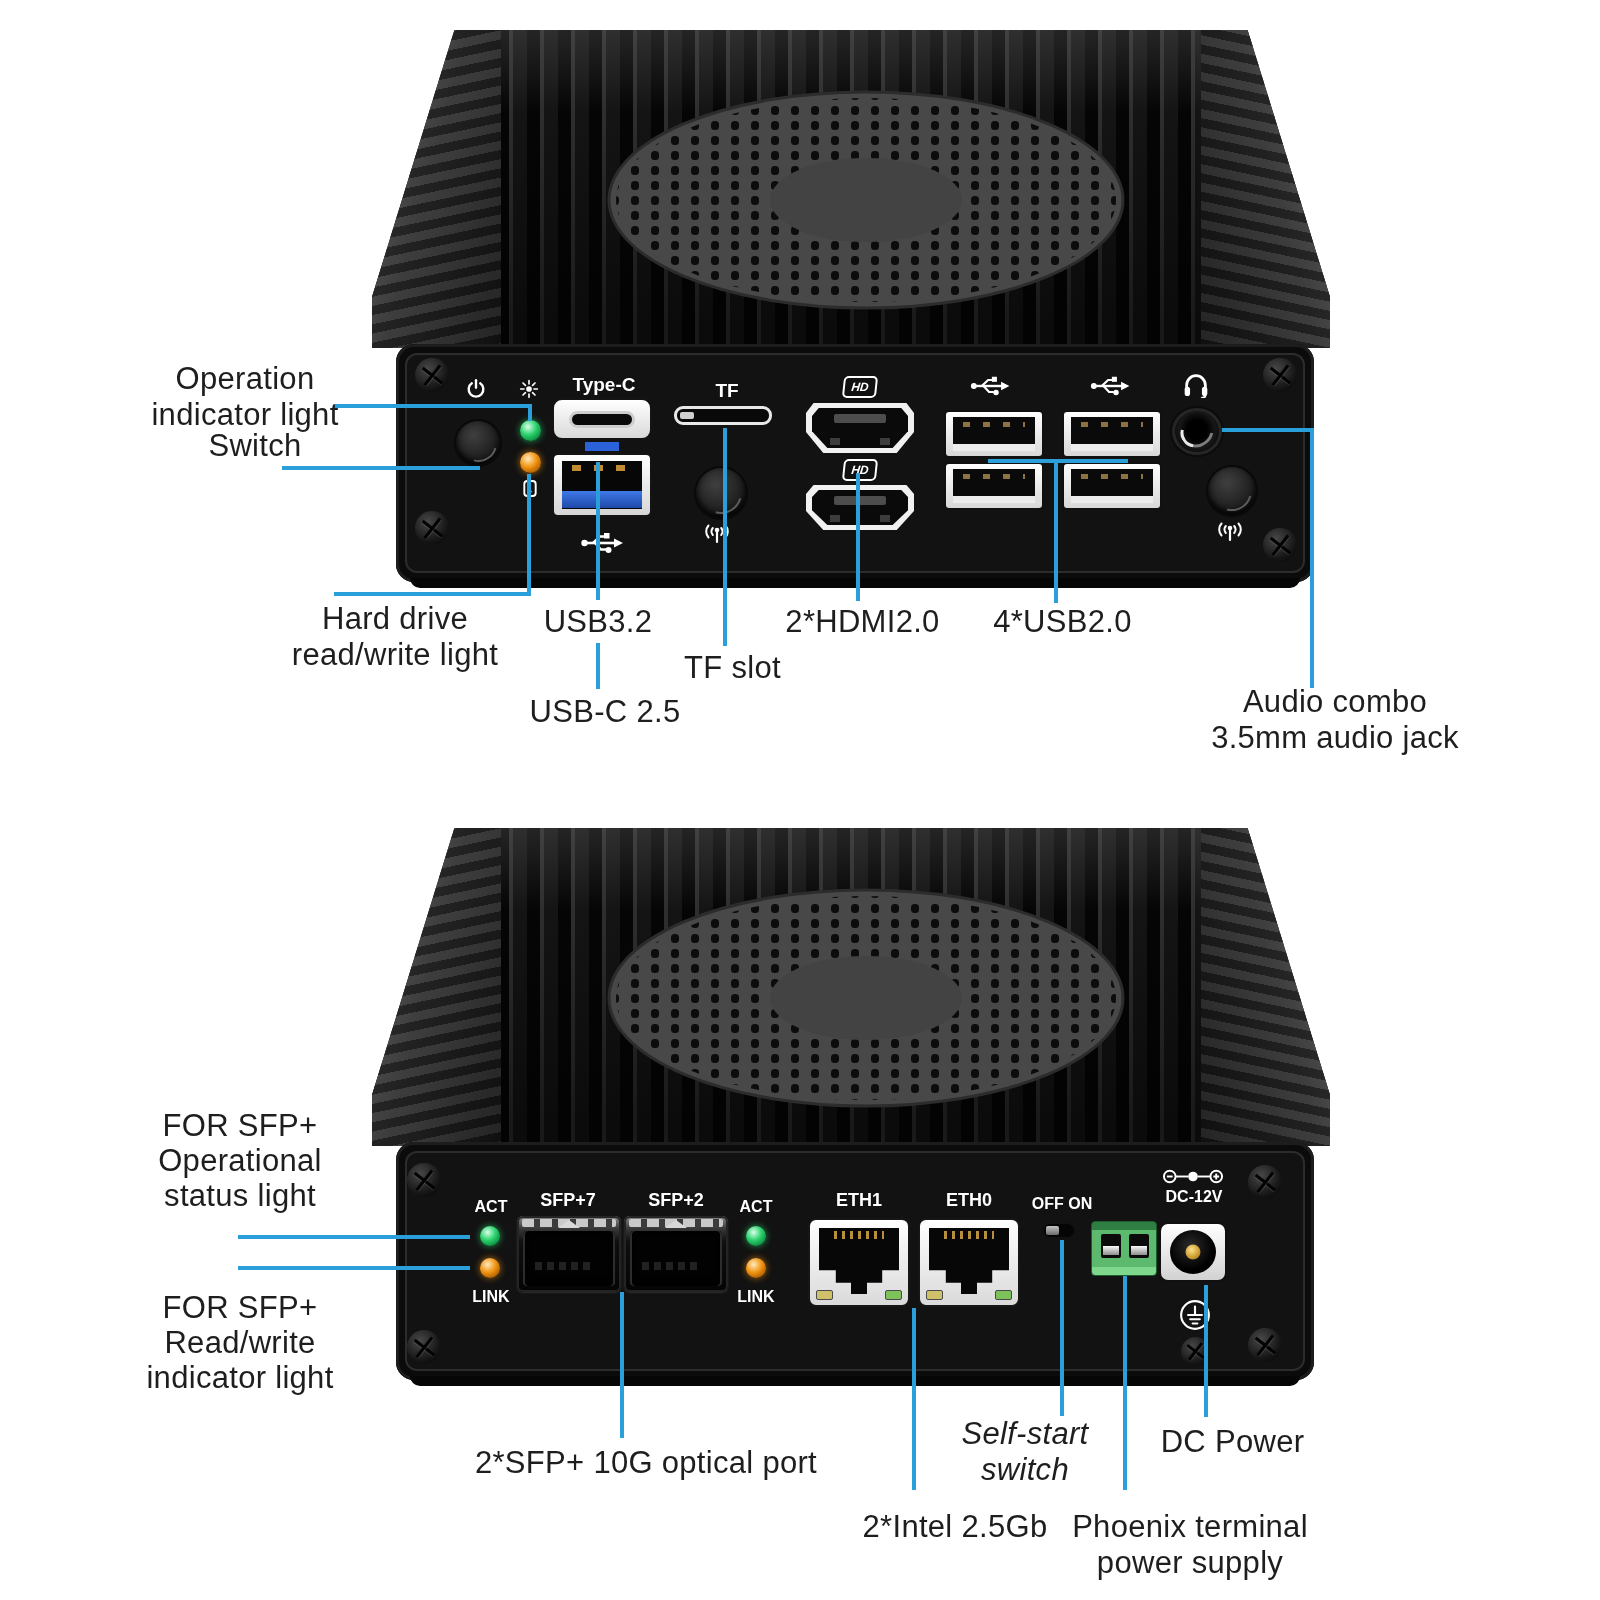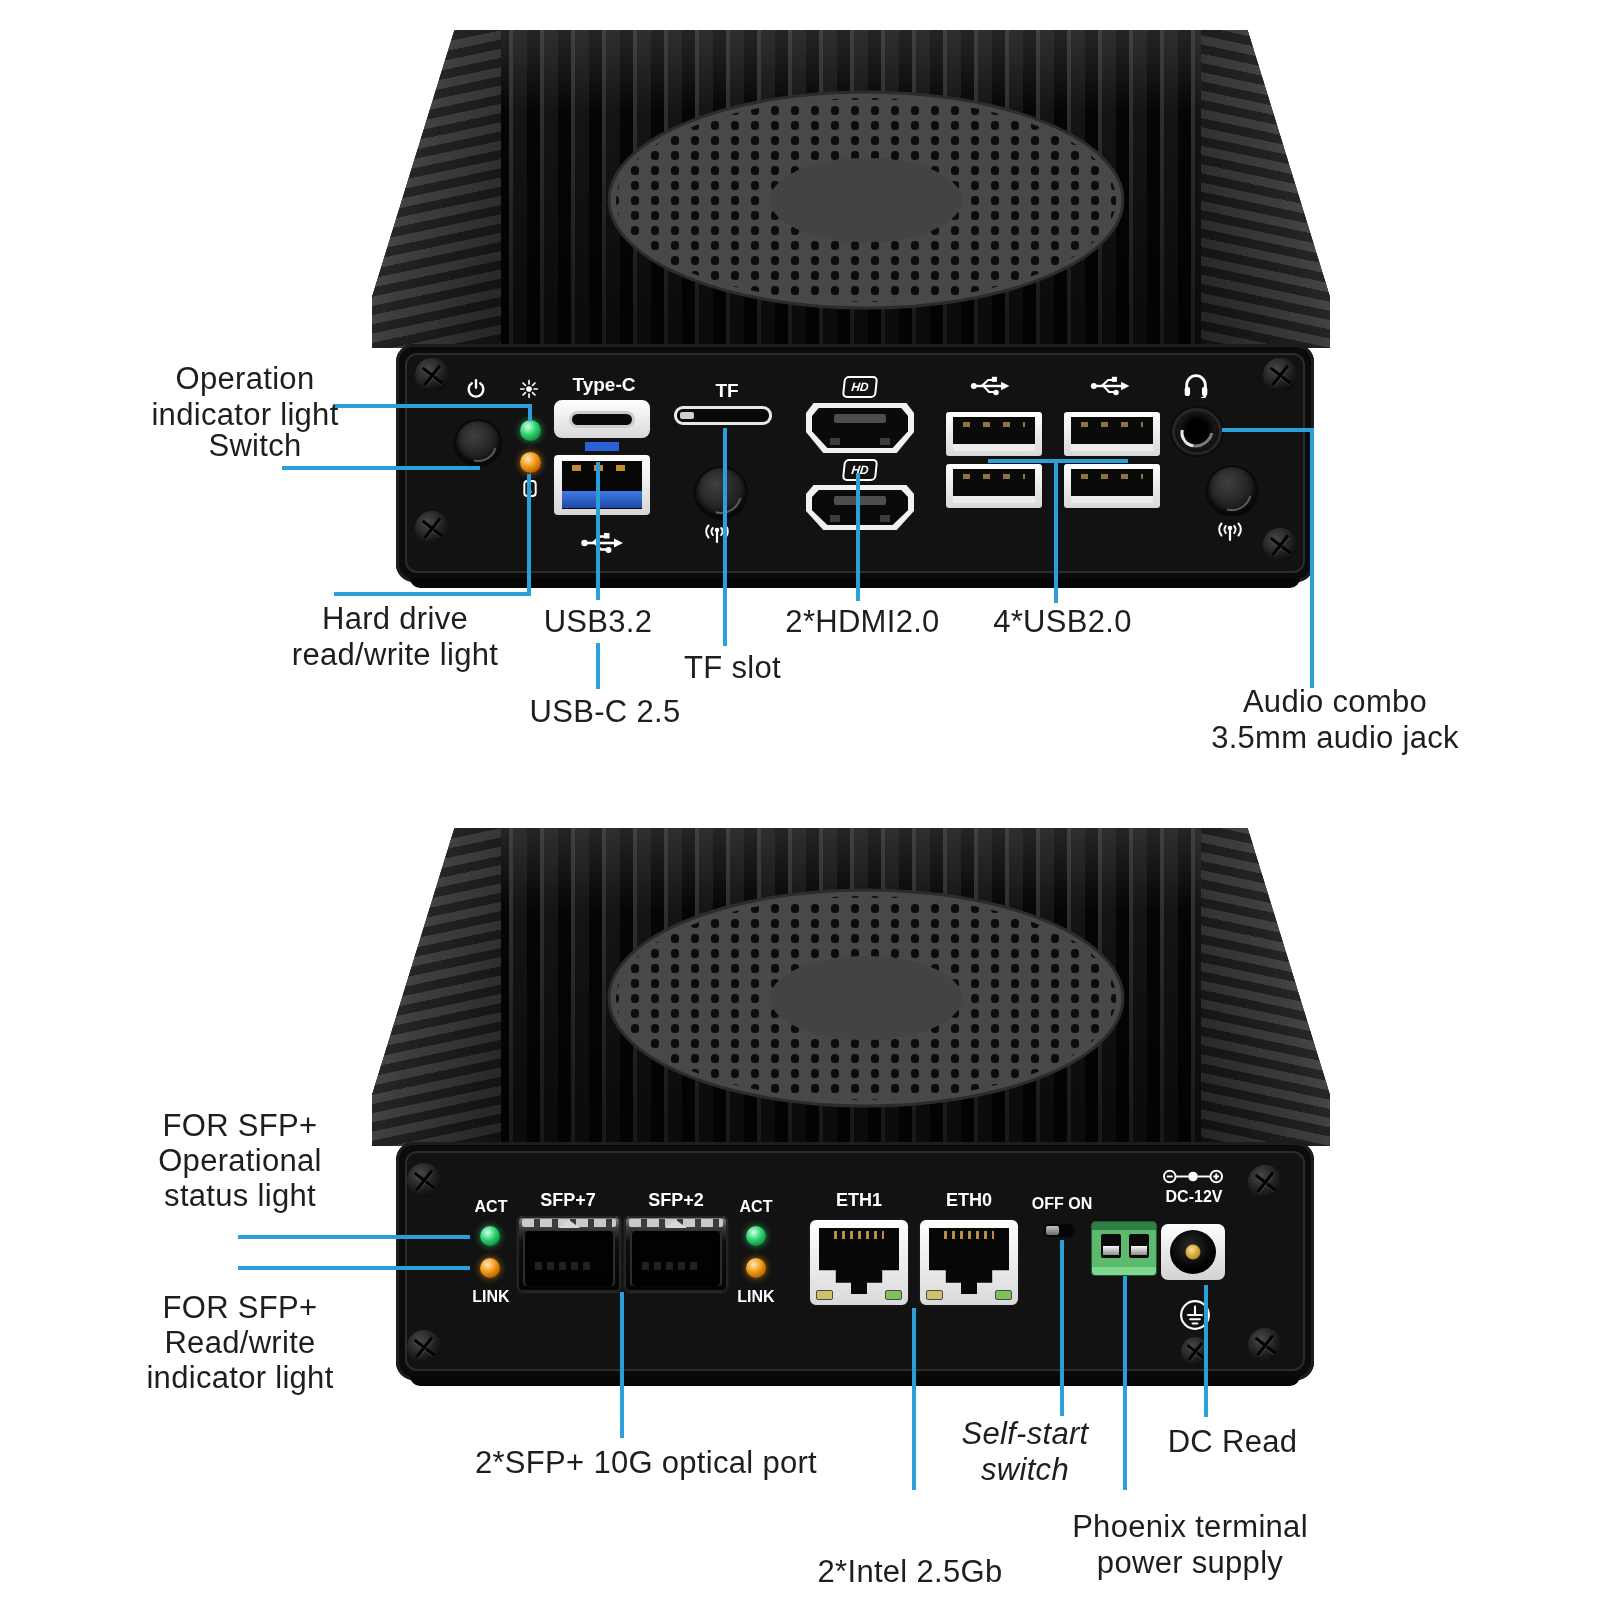--- a/index.html
+++ b/index.html
@@ -380,20 +380,20 @@
   <div class="co" style="left:115px;top:1290px;width:250px;line-height:35px;">
     <div>FOR SFP+</div>
     <div>Read/write</div>
     <div>indicator light</div>
   </div>
   <div class="co" style="left:436px;top:1445px;width:420px;">2*SFP+ 10G optical port</div>
   <div class="co" style="left:935px;top:1416px;width:180px;font-style:italic;">
     <div>Self-start</div>
     <div>switch</div>
   </div>
-  <div class="co" style="left:1140px;top:1424px;width:185px;">DC Read</div>
-  <div class="co" style="left:795px;top:1509px;width:230px;margin-top:45px;">2*Intel 2.5Gb</div>
+  <div class="co" style="left:1140px;top:1424px;width:185px;">DC Power</div>
+  <div class="co" style="left:840px;top:1509px;width:230px;">2*Intel 2.5Gb</div>
   <div class="co" style="left:1040px;top:1509px;width:300px;">
     <div>Phoenix terminal</div>
     <div>power supply</div>
   </div>
 
 </div>
 
 </body></html>

